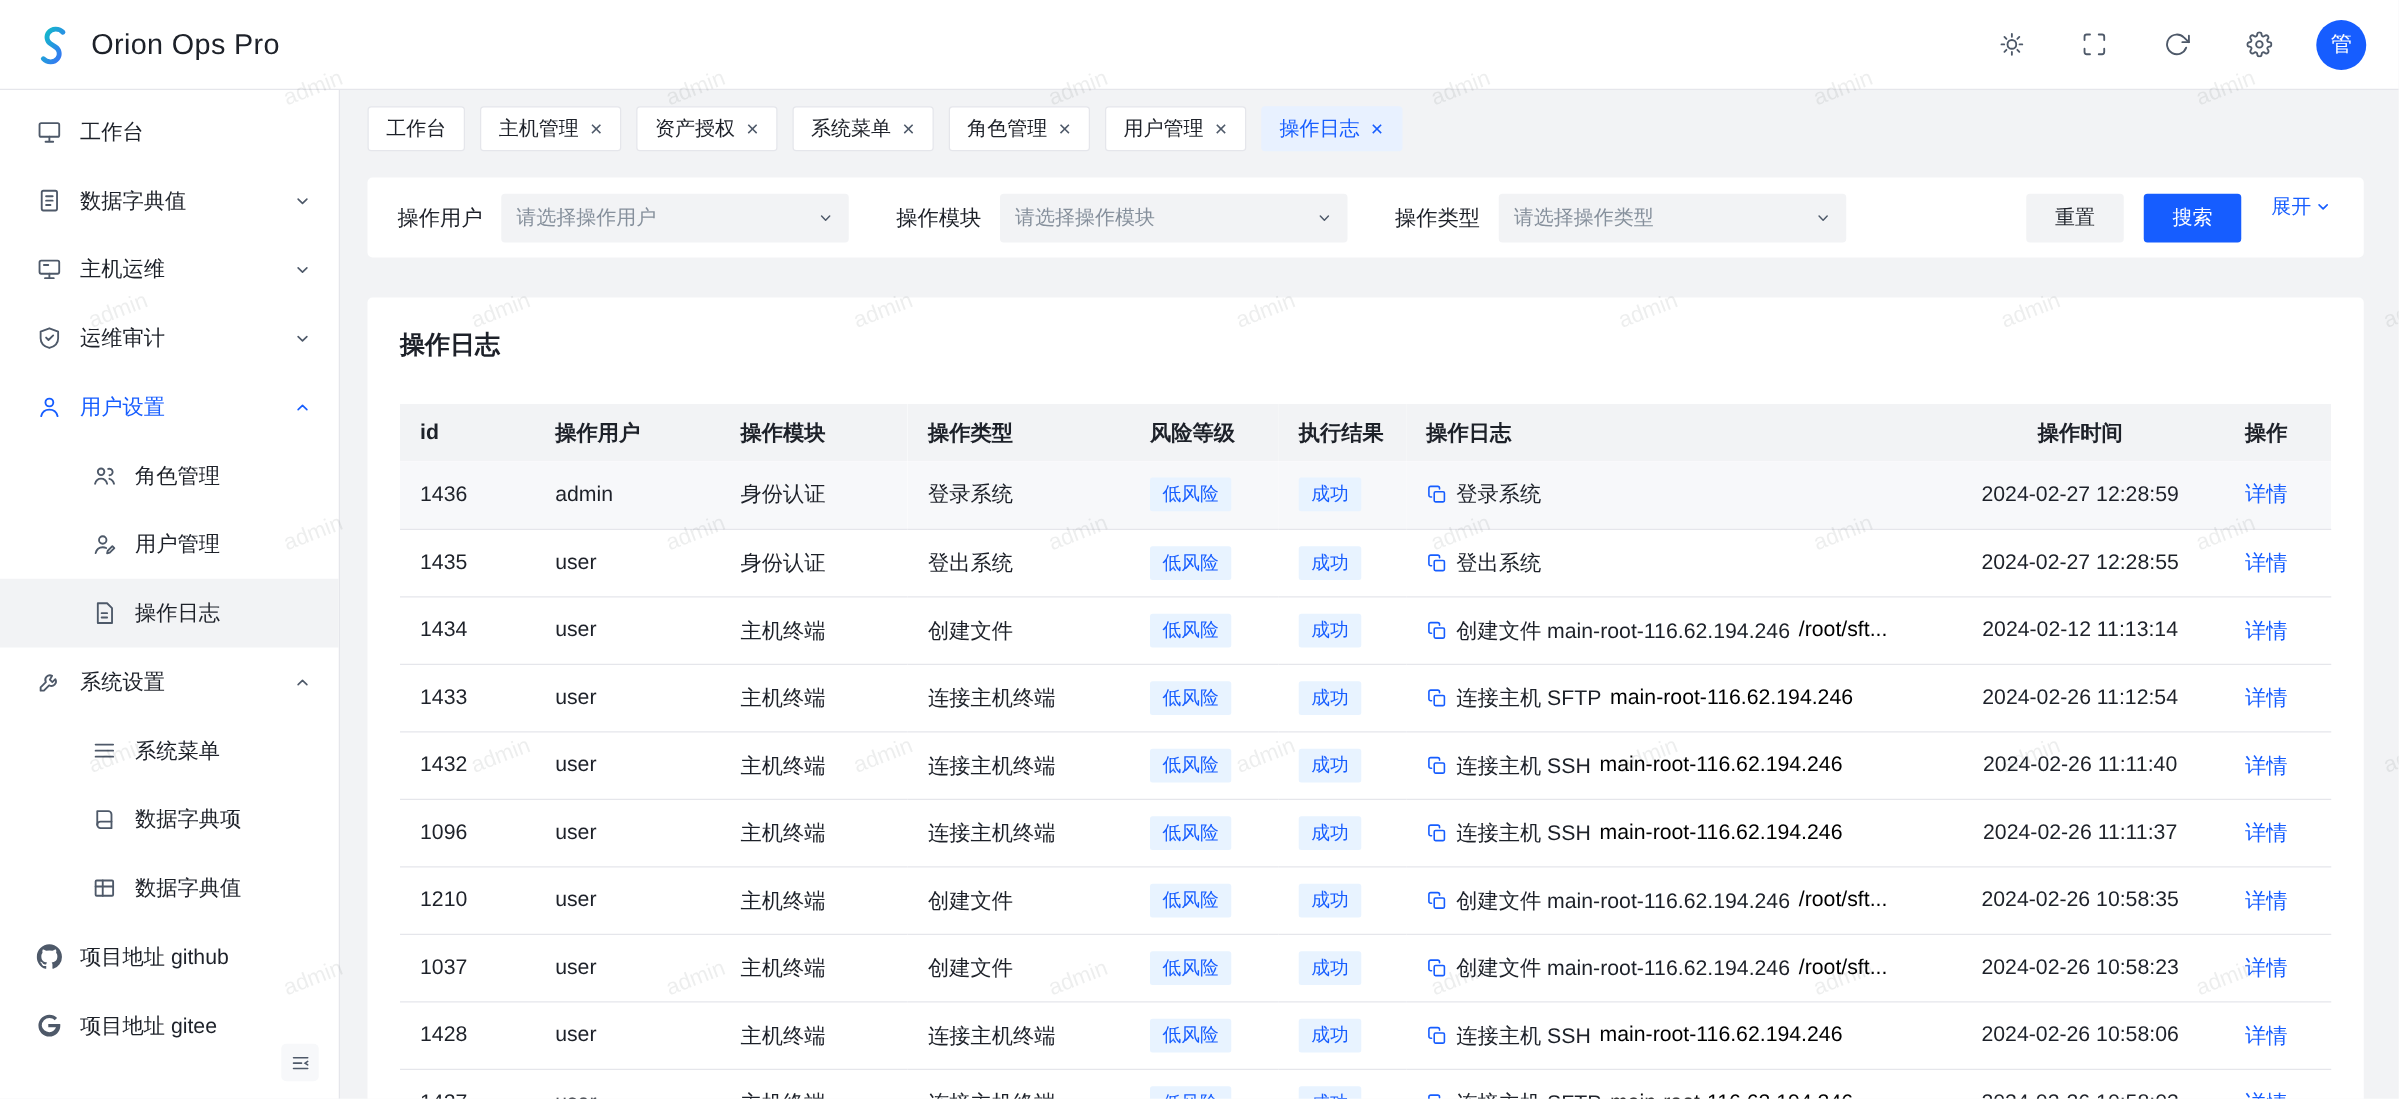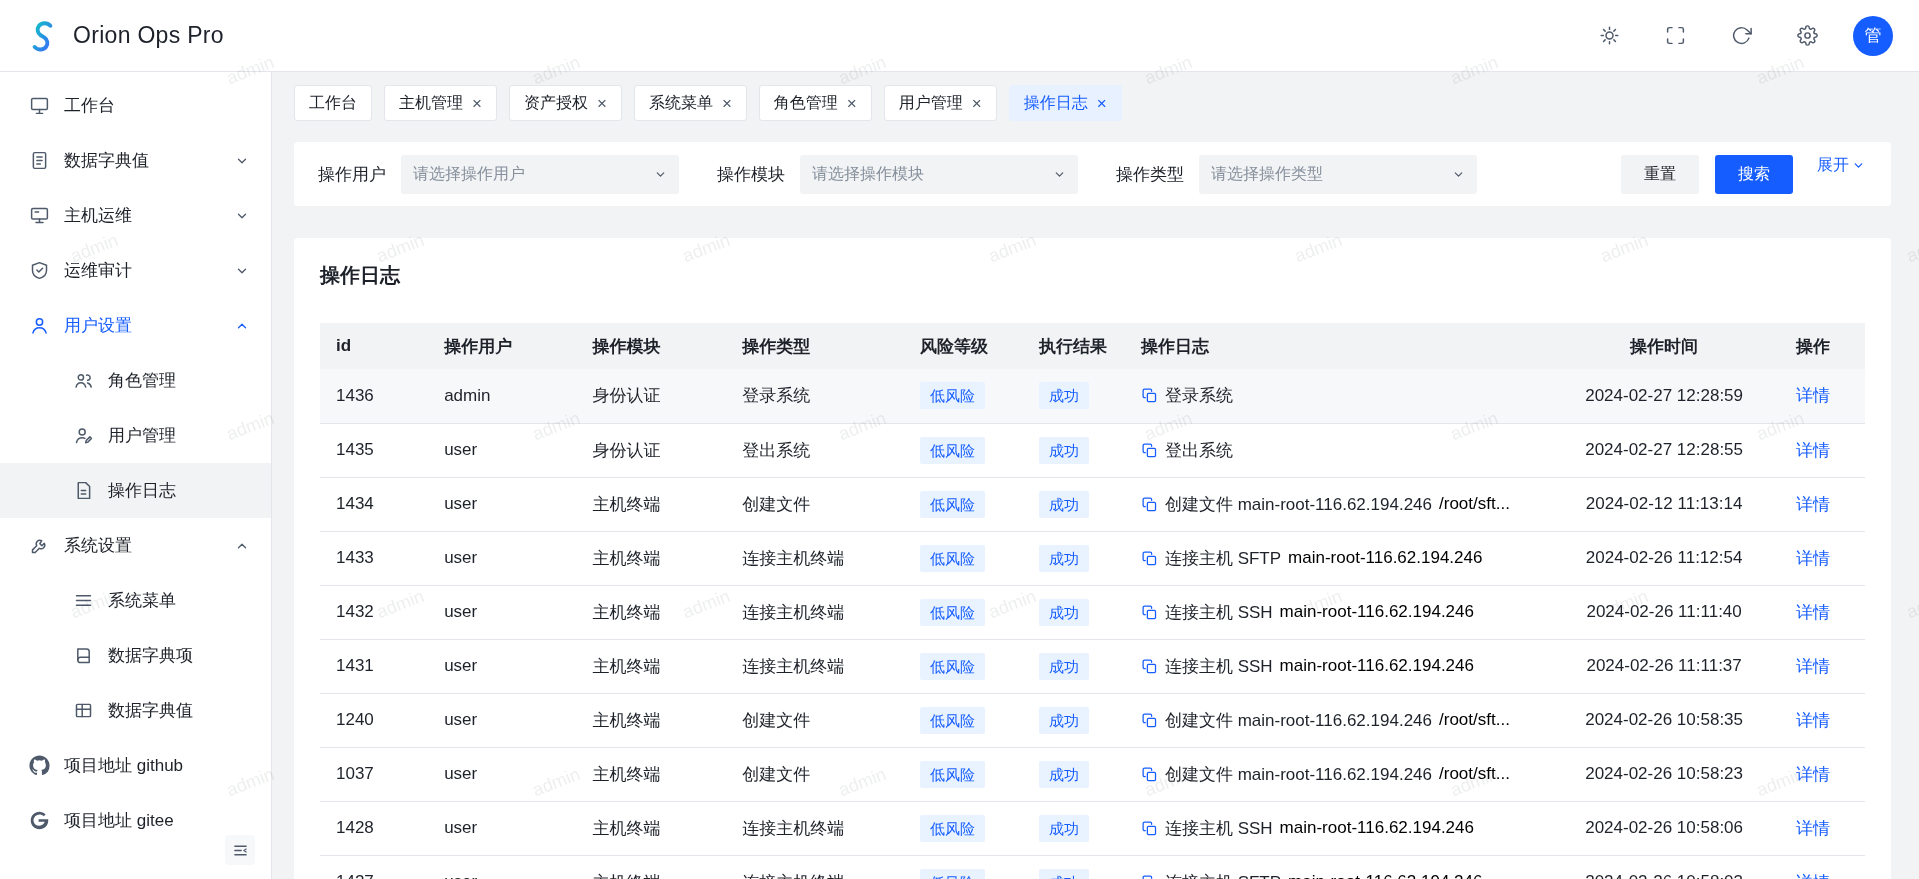--- a/index.html
+++ b/index.html
@@ -493,21 +493,21 @@
                     </svg>
                   </span>
                   <span class="log-part">连接主机 SSH</span>
                   <span class="log-part link">main-root-116.62.194.246</span>
                 </span>
               </td>
               <td class="col-time">2024-02-26 11:11:40</td>
               <td><span class="detail">详情</span></td>
             </tr>
             <tr>
-              <td>1431</td>
+              <td>1096</td>
               <td>user</td>
               <td>主机终端</td>
               <td>连接主机终端</td>
               <td><span class="badge">低风险</span></td>
               <td><span class="badge">成功</span></td>
               <td>
                 <span class="log-cell">
                   <span class="copy-icon">
                     <svg viewBox="0 0 24 24" fill="none" stroke="currentColor" stroke-width="1.8" stroke-linecap="round" stroke-linejoin="round">
                       <rect x="9" y="9" width="11.5" height="11.5" rx="1.5"></rect>
@@ -515,21 +515,21 @@
                     </svg>
                   </span>
                   <span class="log-part">连接主机 SSH</span>
                   <span class="log-part link">main-root-116.62.194.246</span>
                 </span>
               </td>
               <td class="col-time">2024-02-26 11:11:37</td>
               <td><span class="detail">详情</span></td>
             </tr>
             <tr>
-              <td>1240</td>
+              <td>1210</td>
               <td>user</td>
               <td>主机终端</td>
               <td>创建文件</td>
               <td><span class="badge">低风险</span></td>
               <td><span class="badge">成功</span></td>
               <td>
                 <span class="log-cell">
                   <span class="copy-icon">
                     <svg viewBox="0 0 24 24" fill="none" stroke="currentColor" stroke-width="1.8" stroke-linecap="round" stroke-linejoin="round">
                       <rect x="9" y="9" width="11.5" height="11.5" rx="1.5"></rect>

